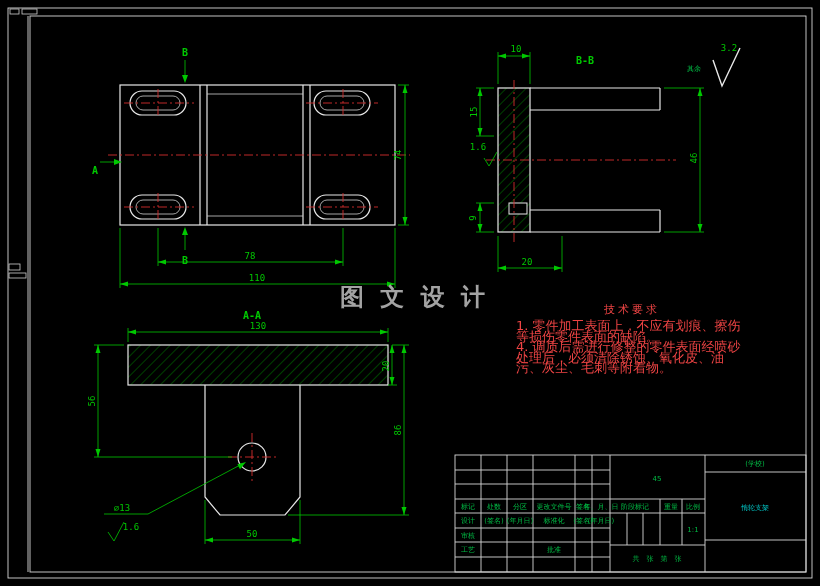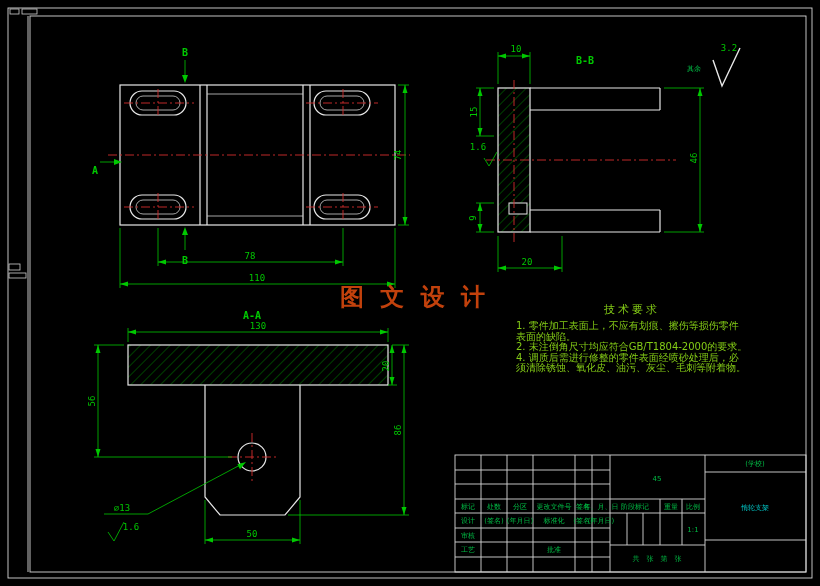--- a/index.html
+++ b/index.html
@@ -16,24 +16,24 @@
   .arr  { fill:#00c800; stroke:none; }
 
   
   .dimtxt { fill:#00c800; font-size:9px; font-family:"DejaVu Sans Mono", monospace; text-anchor:middle; }
   .lbl    { fill:#00c800; font-size:10px; font-weight:bold; font-family:"DejaVu Sans Mono", monospace; text-anchor:middle; }
   .tbt    { fill:#00bb44; font-size:7px; font-family:"DejaVu Sans", sans-serif; text-anchor:middle; }
   .cyan   { fill:#00c8c8; }
 
   
   .watermark { position:absolute; left:340px; top:281px; font-size:24px; font-weight:bold;
-               color:#c2410c; letter-spacing:4px; white-space:nowrap; }
-  .tech { position:absolute; left:516px; top:302px; width:232px; color:#84cc16; }
+               color:#a3a3a3; letter-spacing:4px; white-space:nowrap; }
+  .tech { position:absolute; left:516px; top:302px; width:232px; color:#ef4444; }
   .tech-title { text-align:center; font-size:11px; letter-spacing:3px; margin:0 0 4px 0; }
-  .tech-item  { font-size:10px; line-height:10.5px; }
+  .tech-item  { font-size:13px; line-height:10.5px; }
 </style>
 </head>
 <body>
 
 <div class="canvas">
 
 <svg width="820" height="586" viewBox="0 0 820 586">
   <defs>
     <pattern id="hatch" width="7" height="7" patternUnits="userSpaceOnUse" patternTransform="rotate(45)">
       <line x1="0" y1="0" x2="0" y2="7" stroke="#00a000" stroke-width="0.8"></line>
@@ -314,17 +314,16 @@
     <text class="tbt" x="755" y="466" font-size="7">(学校)</text>
     <text class="tbt cyan" x="755" y="510" font-size="11">惰轮支架</text>
   </g>
 </svg>
 
 <div class="watermark">图 文 设 计</div>
 
 <div class="tech">
   <div class="tech-title">技术要求</div>
   <div class="tech-item">1. 零件加工表面上，不应有划痕、擦伤等损伤零件表面的缺陷。</div>
-  <div class="tech-item">2. 未注倒角尺寸均应符合GB/T1804-2000的要求。</div>
   <div class="tech-item">4. 调质后需进行修整的零件表面经喷砂处理后，必须清除锈蚀、氧化皮、油污、灰尘、毛刺等附着物。</div>
 </div>
 
 </div>
 
 </body></html>

